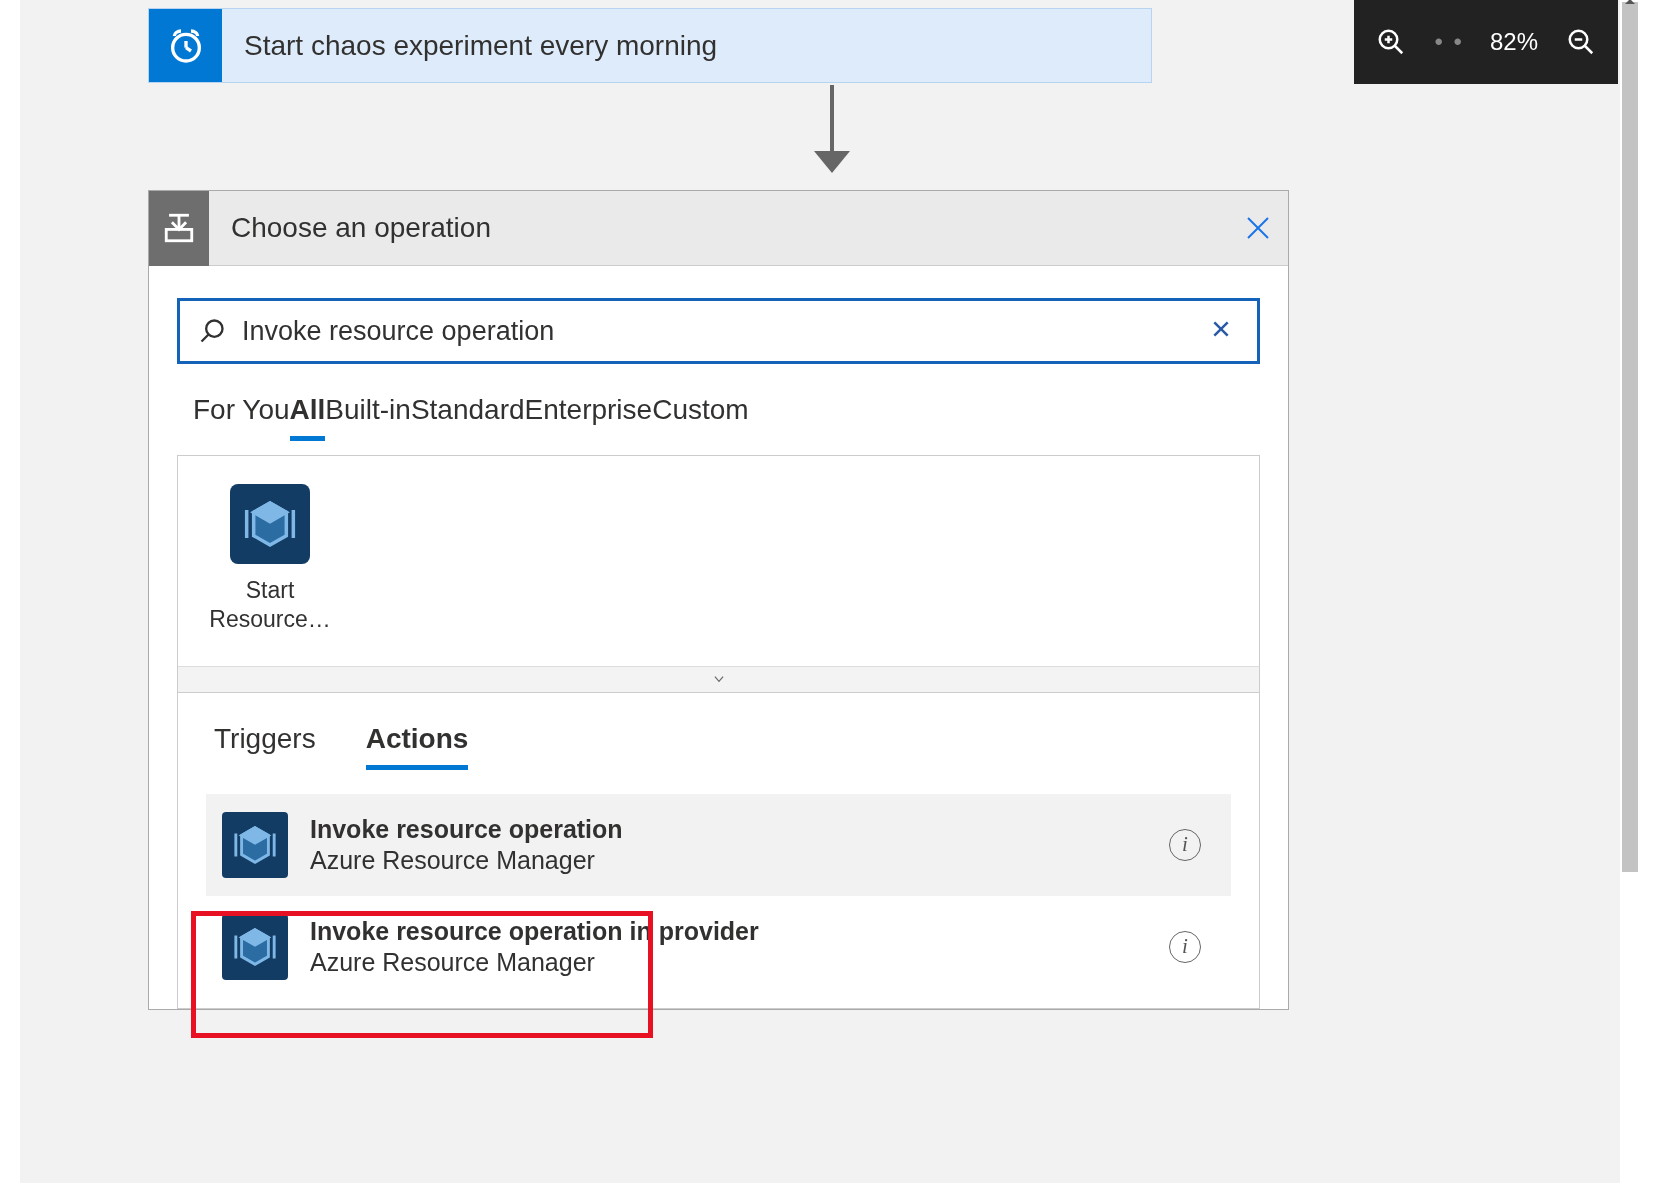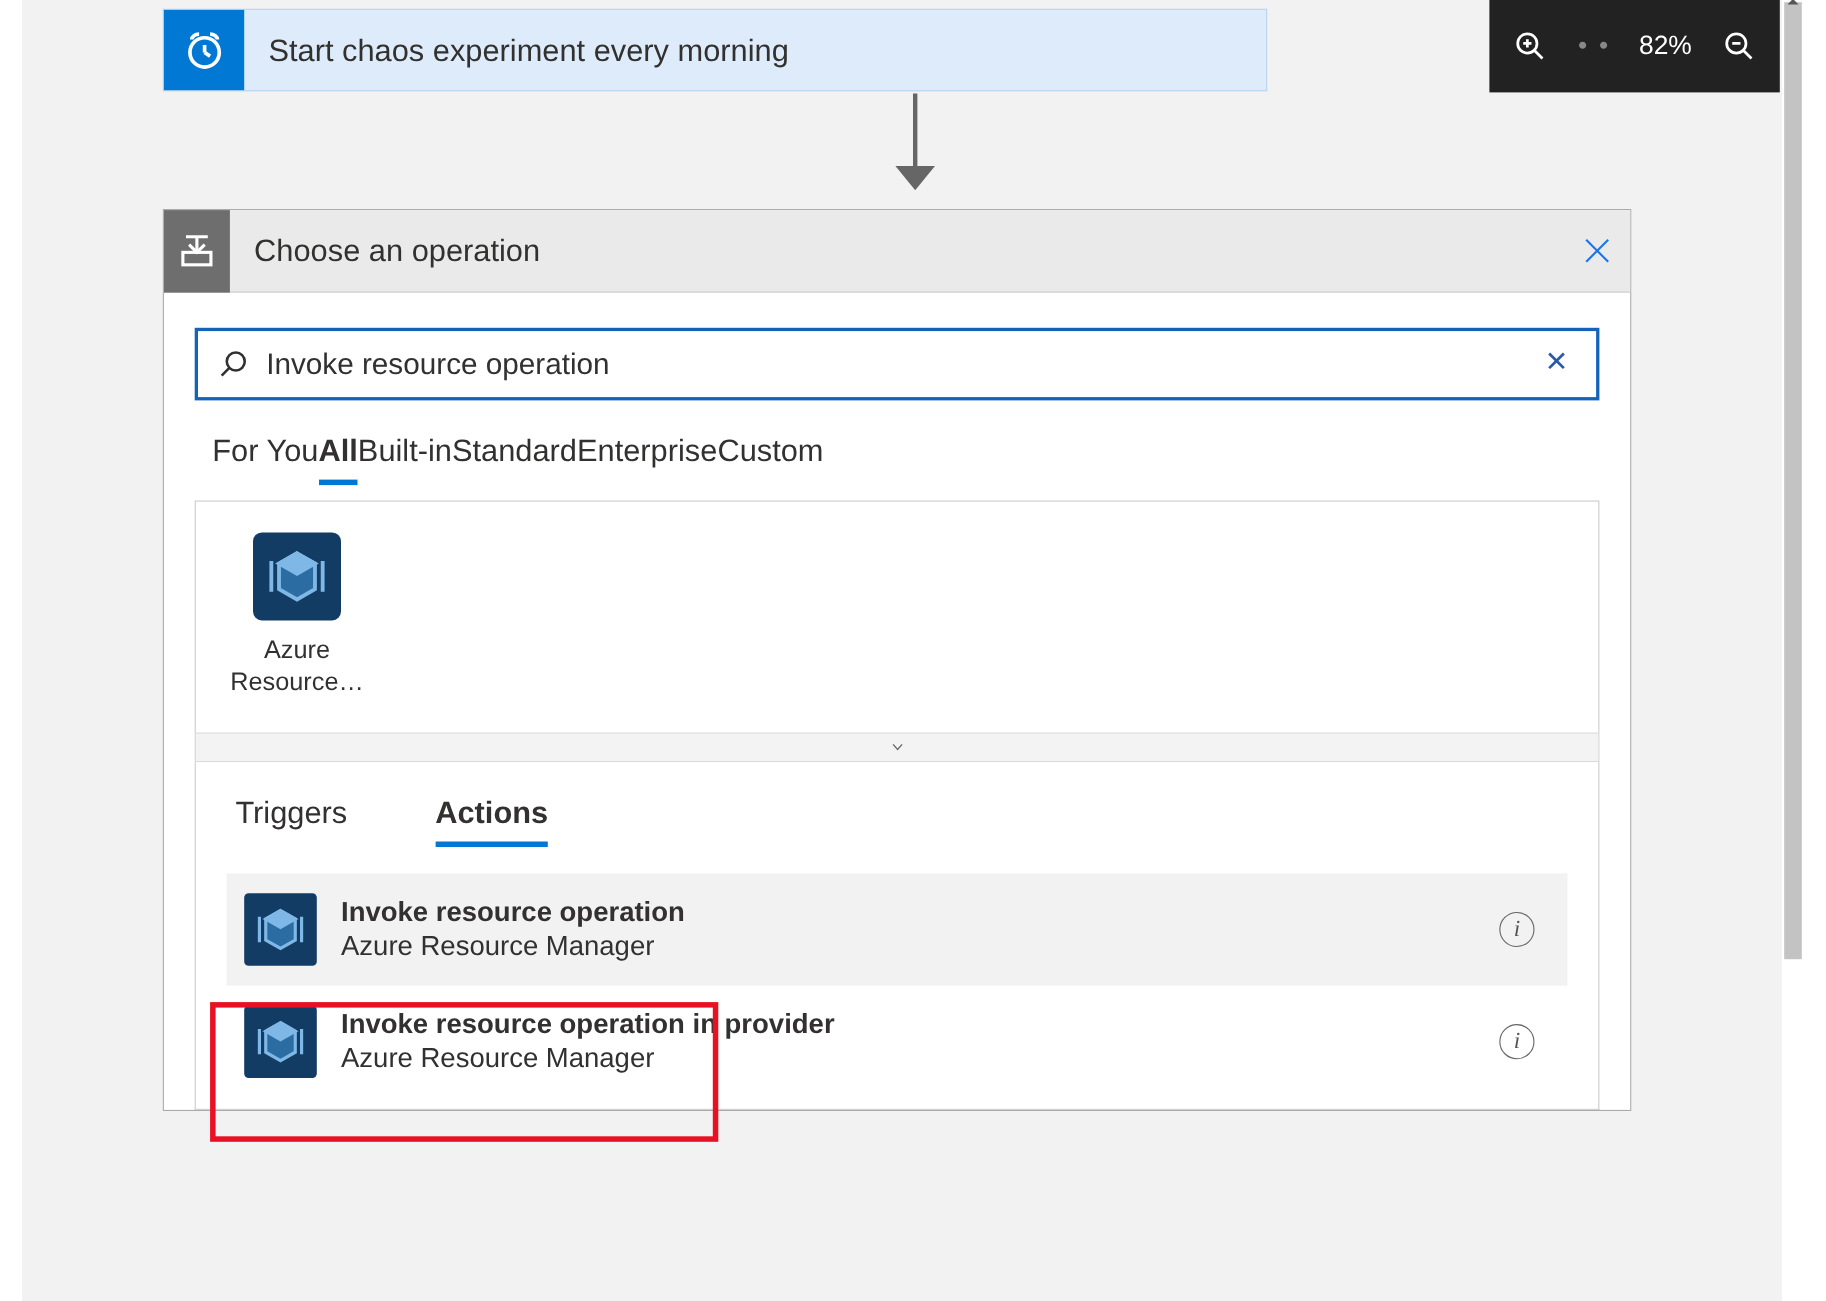--- a/index.html
+++ b/index.html
@@ -11,42 +11,42 @@
   .zoom-bar .dots { letter-spacing:2px; color:#888;}
   .scrollbar { position:absolute; right:20px; top:0; width:20px; height:100%; background:#fff;}
   .scrollbar .thumb { position:absolute; top:2px; right:2px; width:16px; height:870px; background:#c3c3c3;}
   .scrollbar .thumb::before { content:""; position:absolute; top:-3px; left:3px; width:0;height:0;border-left:5px solid transparent;border-right:5px solid transparent;border-bottom:5px solid #555;}
   .trigger-card { position:absolute; left:148px; top:8px; width:1004px; height:75px; display:flex; align-items:center; background:#DDEBFA; border:1px solid #b8d4f2;}
   .trigger-card .icon-box { width:73px; height:73px; background:#0078D4; display:flex; align-items:center; justify-content:center;}
   .trigger-card .title { padding-left:22px; font-size:28px; color:#323130;}
   .arrow { position:absolute; left:811px; top:85px; width:40px; height:100px; }
   .arrow-line { position:absolute; left:19px; top:0; width:4px; height:80px; background:#666;}
   .arrow-head { position:absolute; left:3px; top:66px; width:0;height:0;border-left:18px solid transparent;border-right:18px solid transparent;border-top:22px solid #666;}
-  .panel { position:absolute; left:148px; top:190px; width:1335px; border:1px solid #aaa; background:#fff;}
+  .panel { position:absolute; left:148px; top:190px; width:1141px; border:1px solid #aaa; background:#fff;}
   .panel-header { height:75px; background:#EAEAEA; border-bottom:1px solid #ccc; display:flex; align-items:center;}
   .panel-header .icon-box { width:60px; height:75px; background:#6E6E6E; display:flex; align-items:center; justify-content:center;}
   .panel-header .title { padding-left:22px; font-size:28px; color:#323130; flex:1;}
   .panel-header .close-btn { width:60px; height:60px; display:flex; align-items:center; justify-content:center; cursor:pointer; font-size:28px; color:#1a73e8;}
   .panel-body { padding:32px 28px 0 28px;}
   .search-box { border:3px solid #1463b8; height:66px; display:flex; align-items:center; padding:0 18px;}
   .search-box svg { flex:none;}
   .search-box input { border:none; outline:none; font-size:27px; color:#323130; flex:1; padding-left:16px; font-family:inherit;}
   .search-box .clear-btn { font-size:24px; color:#2a5aa6; font-weight:bold; cursor:pointer; padding:8px;}
   .filter-tabs { display:flex; padding:30px 16px 14px 16px; font-size:28px; color:#323130;}
   .filter-tabs .tab { cursor:pointer; padding-bottom:10px;}
   .filter-tabs .tab.active { font-weight:600; border-bottom:5px solid #0078D4;}
   .connectors { border:1px solid #ccc; margin:0 0 0 0; background:#fff;}
   .connectors-inner { padding:28px 22px 32px 22px;}
   .connector { width:140px; text-align:center; cursor:pointer; display:flex; flex-direction:column; align-items:center;}
   .connector .conn-icon { width:80px; height:80px; border-radius:8px; background:#123c64; display:flex; align-items:center; justify-content:center;}
   .connector .conn-label { margin-top:12px; font-size:23px; color:#323130; line-height:1.25;}
   .collapse-bar { height:26px; background:#f3f3f3; border-top:1px solid #ddd; display:flex; align-items:center; justify-content:center; cursor:pointer;}
   .collapse-bar svg { display:block;}
   .results { border:1px solid #ccc; border-top:none; background:#fff;}
-  .subtabs { display:flex; gap:80px; padding:30px 36px 14px 36px; font-size:28px; color:#323130;}
+  .subtabs { display:flex; gap:50px; padding:30px 36px 14px 36px; font-size:28px; color:#323130;}
   .subtabs .tab { cursor:pointer; padding-bottom:10px;}
   .subtabs .tab.active { font-weight:600; border-bottom:5px solid #0078D4;}
   .action-list { padding:10px 28px 10px 28px;}
   .action-row { position:relative; display:flex; align-items:center; height:102px; padding:0 16px; cursor:pointer;}
   .action-row.hover { background:#f2f2f2;}
   .action-row .row-icon { width:66px; height:66px; border-radius:4px; background:#123c64; display:flex; align-items:center; justify-content:center; flex:none;}
   .action-row .row-text { padding-left:22px; flex:1;}
   .action-row .row-title { font-size:25px; font-weight:600; color:#323130;}
   .action-row .row-sub { font-size:25px; color:#323130; margin-top:2px;}
   .action-row .info-btn { width:32px;height:32px;border:1.6px solid #666;border-radius:50%;display:flex;align-items:center;justify-content:center;color:#555;font-size:21px;font-family:Georgia,serif;font-style:italic; cursor:pointer; margin-right:14px;}
@@ -147,21 +147,21 @@
         <div class="connectors-inner">
           <div class="connector">
             <div class="conn-icon">
               <svg width="56" height="56" viewBox="0 0 24 24" fill="none" stroke="#7fb8e6" stroke-width="1.5">
                   <path d="M12 3 L19 7 L19 17 L12 21 L5 17 L5 7 Z" fill="#2b6ca3"></path>
                   <path d="M12 3 L19 7 L12 11 L5 7 Z" fill="#7fb8e6"></path>
                   <path d="M2 6 L2 18" stroke="#7fb8e6"></path>
                   <path d="M22 6 L22 18" stroke="#7fb8e6"></path>
                 </svg>
             </div>
-            <div class="conn-label">Azure Resource…</div>
+            <div class="conn-label">Start Resource…</div>
           </div>
         </div>
         <div class="collapse-bar">
           <svg width="22" height="14" viewBox="0 0 24 24" fill="none" stroke="#666" stroke-width="2">
               <polyline points="5 8 12 16 19 8"></polyline>
             </svg>
         </div>
       </div>
 
       <div class="results">

